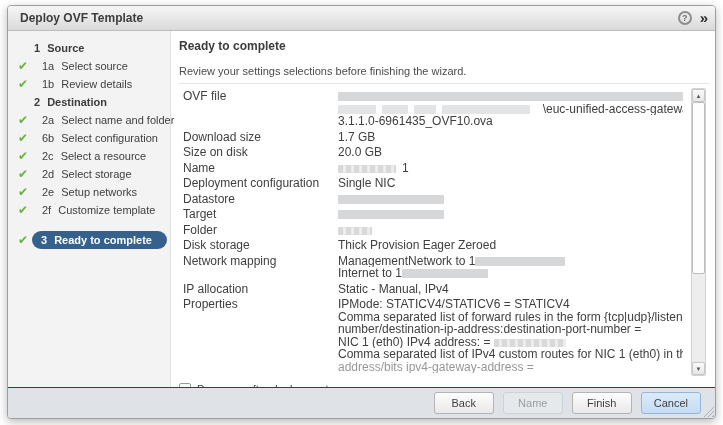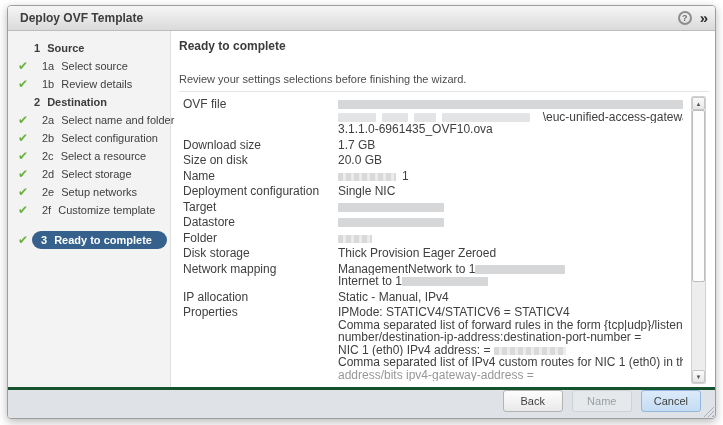--- a/index.html
+++ b/index.html
@@ -22,21 +22,21 @@
     white-space:nowrap; cursor:pointer; color:#404040; }
   .step .check { position:absolute; left:10px; top:0; color:#67b23e; font-size:12px; }
   .step .num { margin-right:7px; }
   .step.group { padding-left:26px; font-weight:bold; color:#3c3c3c; }
   .step.selected { margin:12px 3px 0 24px; background:#35618c; border-radius:9px;
     color:#fff; font-weight:bold; padding-left:9px; height:18px; }
   .step.selected .check { left:-14px; top:0; }
   
   .main { flex:1; display:flex; flex-direction:column; min-width:0; padding:8px 6px 0 8px; }
   .heading { font-size:12px; font-weight:bold; color:#3c3c3c; }
-  .subheading { font-size:11px; color:#4c4c4c; margin-top:20px; }
+  .subheading { font-size:11px; color:#4c4c4c; margin-top:12px; }
   .divider { border:none; border-top:1px solid #e4e4e4; margin:6px 0 0 0; }
   .scrollwrap { position:relative; flex:none; height:294px; overflow:hidden; padding:6px 26px 0 4px; }
   .row { display:flex; font-size:12px; line-height:12.5px; margin-bottom:3px; }
   .row-label { width:155px; flex:none; }
   .row-value { flex:1; min-width:0; }
   .vline { white-space:nowrap; overflow:hidden; }
   .bar { display:inline-block; height:9px; border-radius:1px; vertical-align:baseline;
     margin-right:6px; transform:translateY(1px); }
   .bar.a { background:#d5d7d9; }
   .bar.b { background:#e3e4e6; }
@@ -48,22 +48,22 @@
   .sb-btn { position:absolute; left:0; width:13px; height:13px; background:linear-gradient(#fbfbfb,#e6e6e6);
     border:1px solid #c7c7c7; border-radius:2px; color:#555; font-size:6px; line-height:12px; text-align:center; cursor:pointer; }
   .sb-btn.up { top:0; }
   .sb-btn.down { bottom:0; }
   .sb-thumb { position:absolute; left:0; top:13px; width:13px; height:60%;
     background:#fdfdfd; border:1px solid #bdbdbd; border-radius:2px; cursor:grab; }
   
   .checkrow { display:flex; align-items:center; height:22px; flex:none; font-size:11px; }
   .cbox { width:12px; height:12px; background:#fff; border:1px solid #9a9a9a; border-radius:2px; margin-right:6px; cursor:pointer; }
   
-  .footer { position:relative; height:31px; flex:none; background:#dfe3e7; border-top:3px solid #14532d;
-    display:flex; justify-content:flex-end; gap:9px; padding-right:14px; }
+  .footer { position:relative; height:31px; flex:none; background:#dfe3e7; border-top:1px solid #14532d;
+    display:flex; align-items:center; justify-content:flex-end; gap:9px; padding-right:14px; }
   .btn { min-width:60px; height:22px; font-size:11px; font-family:inherit; color:#3f3f3f;
     background:linear-gradient(#fdfdfd,#e9e9e9); border:1px solid #b3b3b3; border-radius:3px; cursor:pointer; padding:0 12px; }
   .btn.disabled { background:#e6e9eb; border-color:#ced2d5; color:#9aa0a5; cursor:default; }
   .btn.highlight { background:linear-gradient(#dcebfa,#c4dcf3); border-color:#93b7da; }
   .grip { position:absolute; right:1px; bottom:1px; width:11px; height:11px;
     background:repeating-linear-gradient(135deg,transparent 0 2px,#a9aeb3 2px 3px); clip-path:polygon(100% 0,100% 100%,0 100%); }
 </style>
 </head>
 <body>
 
@@ -75,21 +75,21 @@
   </div>
 
   <div class="bodyrow">
     <div class="sidebar">
       <div id="steps">
           <div class="step group"><span class="num">1</span><span class="lbl">Source</span></div>
           <div class="step"><span class="check">✔</span><span class="num">1a</span><span class="lbl">Select source</span></div>
           <div class="step"><span class="check">✔</span><span class="num">1b</span><span class="lbl">Review details</span></div>
           <div class="step group"><span class="num">2</span><span class="lbl">Destination</span></div>
           <div class="step"><span class="check">✔</span><span class="num">2a</span><span class="lbl">Select name and folder</span></div>
-          <div class="step"><span class="check">✔</span><span class="num">2b</span><span class="lbl">Select configuration</span></div>
+          <div class="step"><span class="check">✔</span><span class="num">6b</span><span class="lbl">Select configuration</span></div>
           <div class="step"><span class="check">✔</span><span class="num">2c</span><span class="lbl">Select a resource</span></div>
           <div class="step"><span class="check">✔</span><span class="num">2d</span><span class="lbl">Select storage</span></div>
           <div class="step"><span class="check">✔</span><span class="num">2e</span><span class="lbl">Setup networks</span></div>
           <div class="step"><span class="check">✔</span><span class="num">2f</span><span class="lbl">Customize template</span></div>
           <div class="step selected"><span class="check">✔</span><span class="num">3</span><span class="lbl">Ready to complete</span></div>
         </div>
     </div>
 
     <div class="main">
       <div class="heading">Ready to complete</div>
@@ -124,27 +124,27 @@
                 <div class="vline"><span class="bar c" style="width: 58px;"></span><span>1</span></div>
               </span>
             </div>
             <div class="row">
               <span class="row-label">Deployment configuration</span>
               <span class="row-value">
                 <div class="vline"><span>Single NIC</span></div>
               </span>
             </div>
             <div class="row">
+              <span class="row-label">Datastore</span>
+              <span class="row-value">
+                <div class="vline"><span class="bar a" style="width: 106px;"></span></div>
+              </span>
+            </div>
+            <div class="row">
               <span class="row-label">Target</span>
-              <span class="row-value">
-                <div class="vline"><span class="bar a" style="width: 106px;"></span></div>
-              </span>
-            </div>
-            <div class="row">
-              <span class="row-label">Datastore</span>
               <span class="row-value">
                 <div class="vline"><span class="bar a" style="width: 106px;"></span></div>
               </span>
             </div>
             <div class="row">
               <span class="row-label">Folder</span>
               <span class="row-value">
                 <div class="vline"><span class="bar c" style="width: 34px;"></span></div>
               </span>
             </div>
@@ -190,17 +190,18 @@
         <span class="cbox"></span>
         <span>Power on after deployment</span>
       </div>
     </div>
   </div>
 
   <div class="footer">
     <span id="buttons" style="display: flex; gap: 9px;">
         <button class="btn">Back</button>
         <button class="btn disabled">Name</button>
+        <button class="btn">Finish</button>
         <button class="btn highlight">Cancel</button>
       </span>
     <span class="grip"></span>
   </div>
 </div>
 
 </body></html>

